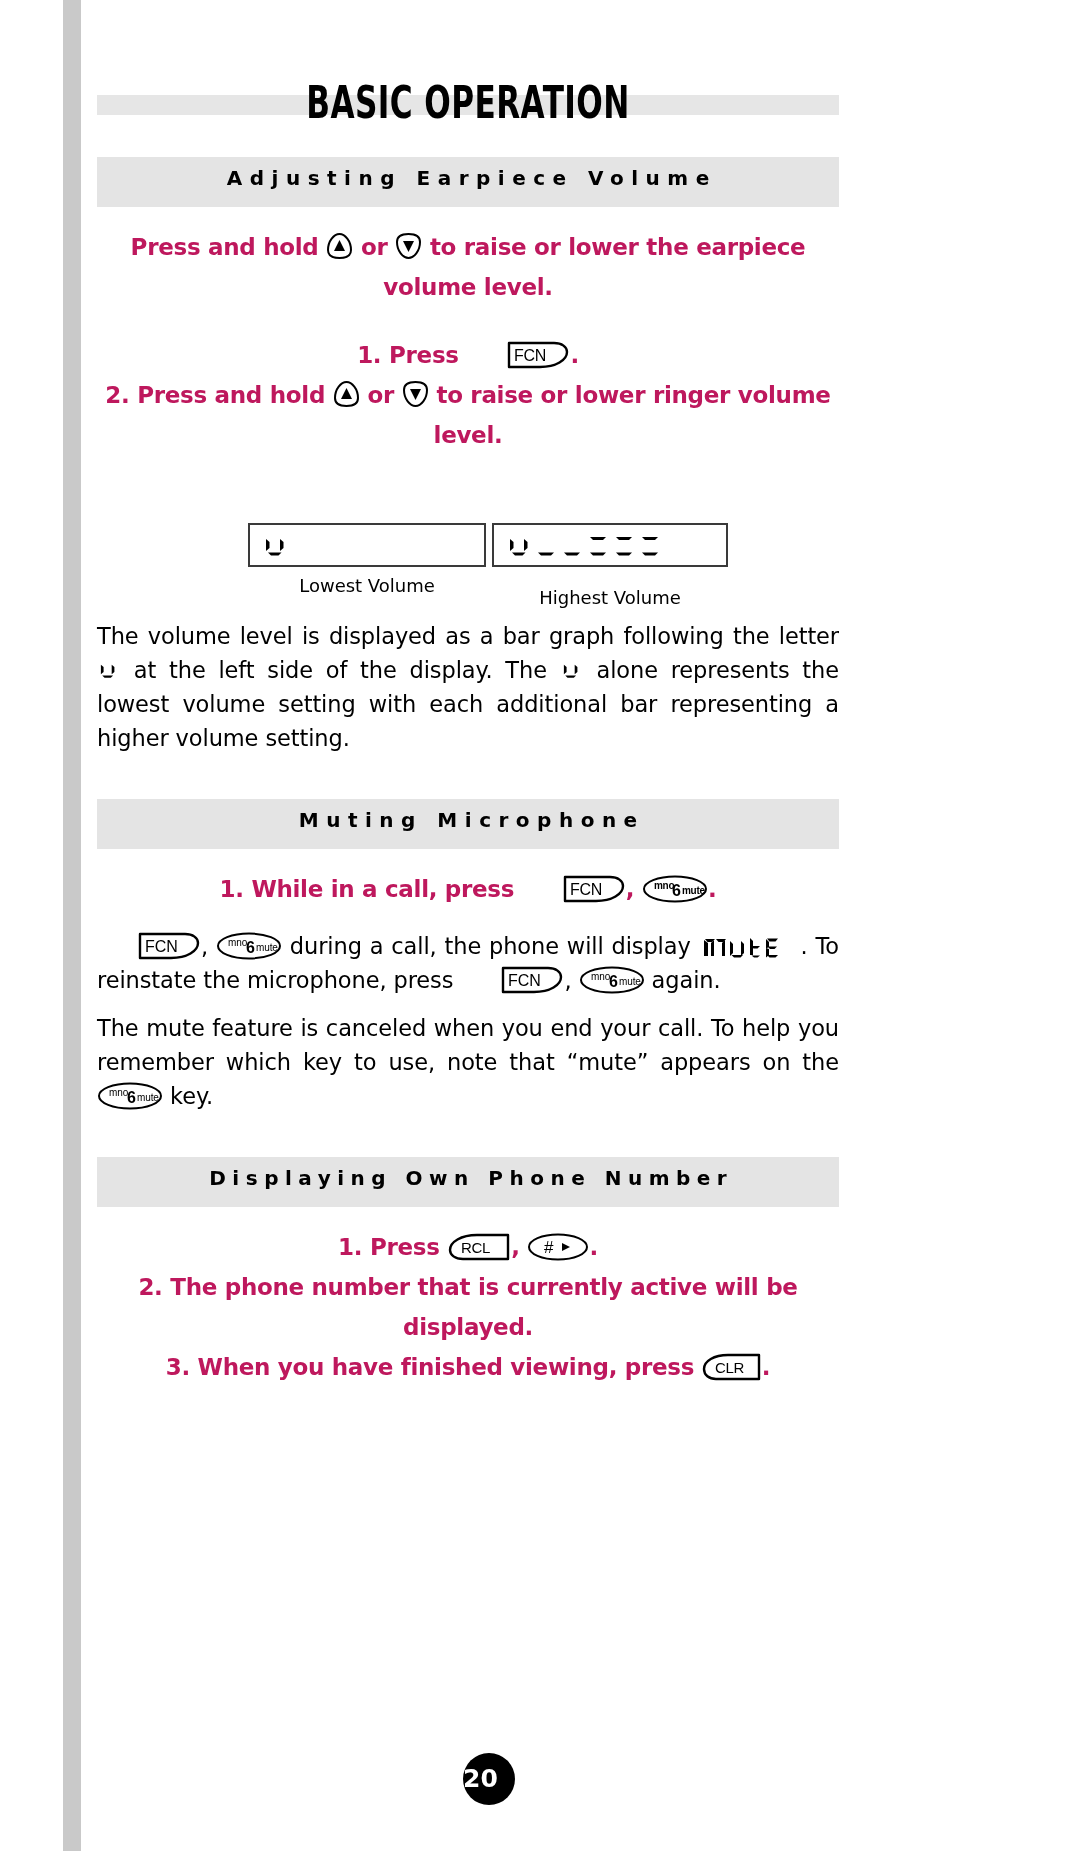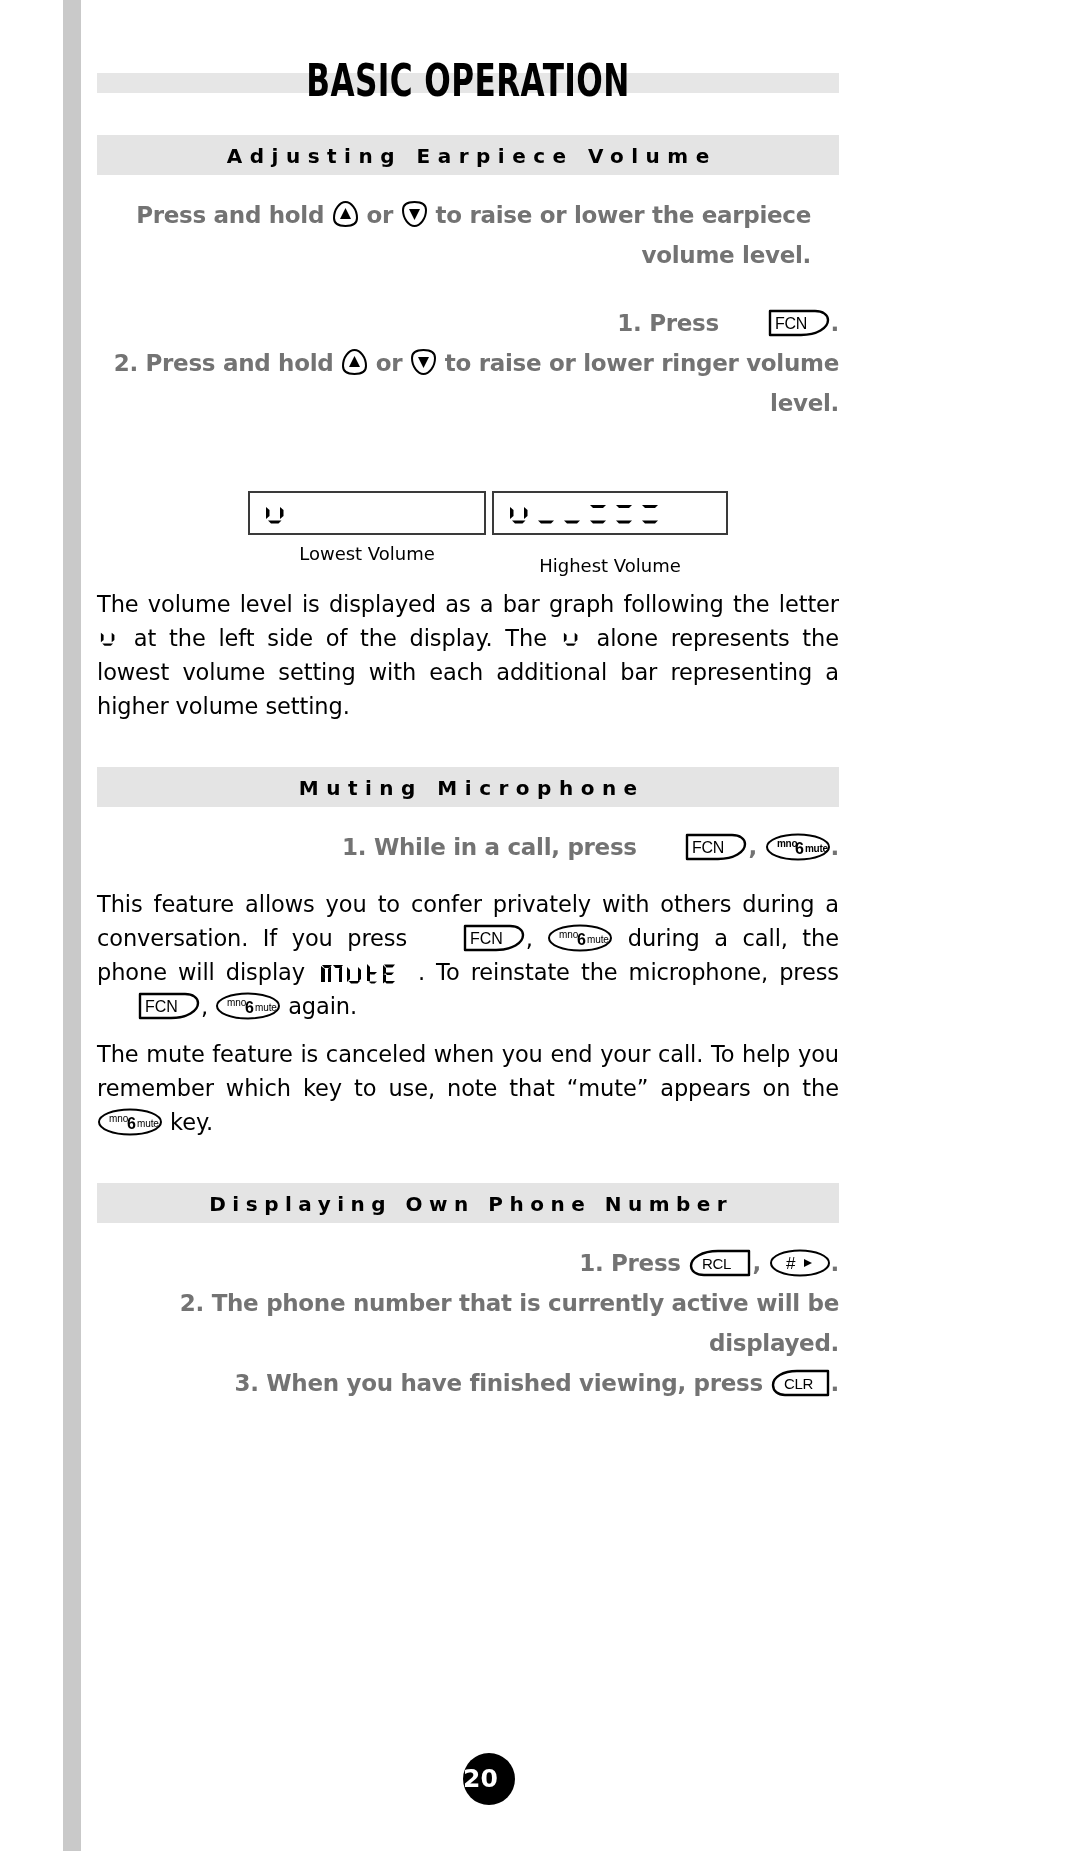--- a/index.html
+++ b/index.html
@@ -42,21 +42,21 @@
   .content {
     position: absolute;
     left: 10px;
     top: 0;
     width: 742px;
   }
 
   
   .title-wrap {
     position: relative;
-    margin-top: 55px;
+    margin-top: 77px;
     height: 54px;
   }
   .title-bar {
     position: absolute;
     left: 0; top: 18px;
     width: 742px; height: 20px;
     background: #e6e6e6;
   }
   .title-text {
     position: absolute;
@@ -69,21 +69,21 @@
     letter-spacing: 0.5px;
     color: #000;
     transform: scaleX(0.82) scaleY(1.18);
     transform-origin: center top;
     line-height: 44px;
   }
 
   
   .sec-header {
     background: #e4e4e4;
-    height: 40px;
+    height: 50px;
     line-height: 42px;
     text-align: center;
     font-family: "DejaVu Sans", sans-serif;
     font-size: 20px;
     font-weight: bold;
     letter-spacing: 7.5px;
     color: #000;
     text-indent: 7.5px;
   }
 
@@ -95,22 +95,22 @@
     color: #000;
     text-align: justify;
     letter-spacing: -0.1px;
   }
 
   .bold-para {
     font-family: "DejaVu Sans", sans-serif;
     font-size: 23px;
     font-weight: bold;
     line-height: 40px;
-    color: #737373;
-    text-align: right;
+    color: #be185d;
+    text-align: center;
     letter-spacing: -0.3px;
   }
 
   
   .key {
     display: inline-block;
     vertical-align: -5px;
     position: relative;
   }
 
@@ -339,21 +339,21 @@
         <ellipse cx="33" cy="15" rx="31" ry="12.5" fill="none" stroke="#000" stroke-width="2"></ellipse>
         <text x="12" y="15" font-family="'Liberation Sans', sans-serif" font-size="10" fill="#000">mno</text>
         <text x="30" y="22" font-family="'Liberation Sans', sans-serif" font-size="16" font-weight="bold" fill="#000">6</text>
         <text x="40" y="20" font-family="'Liberation Sans', sans-serif" font-size="10" fill="#000">mute</text>
       </svg></span><span>.</span>
   </div>
 
   <div class="sp-20"></div>
 
   <div class="para">
-    <span>This feature allows you to confer privately with others during a conversation. If you press </span><span class="key key-fcn">
+    <span class="key key-fcn">
       <svg width="64" height="30" viewBox="0 0 64 30">
         <path d="M3 3 L48 3 C56 3 61 7 61 12 C61 20 50 27 34 27 L3 27 Z" fill="none" stroke="#000" stroke-width="2.4" stroke-linejoin="round"></path>
         <text x="8" y="21" font-family="'Liberation Sans', sans-serif" font-size="16" font-weight="500" fill="#000">FCN</text>
       </svg></span><span>, </span><span class="key key-mute">
       <svg width="66" height="30" viewBox="0 0 66 30">
         <ellipse cx="33" cy="15" rx="31" ry="12.5" fill="none" stroke="#000" stroke-width="2"></ellipse>
         <text x="12" y="15" font-family="'Liberation Sans', sans-serif" font-size="10" fill="#000">mno</text>
         <text x="30" y="22" font-family="'Liberation Sans', sans-serif" font-size="16" font-weight="bold" fill="#000">6</text>
         <text x="40" y="20" font-family="'Liberation Sans', sans-serif" font-size="10" fill="#000">mute</text>
       </svg></span><span> during a call, the phone will display </span><span class="lcd-word">

